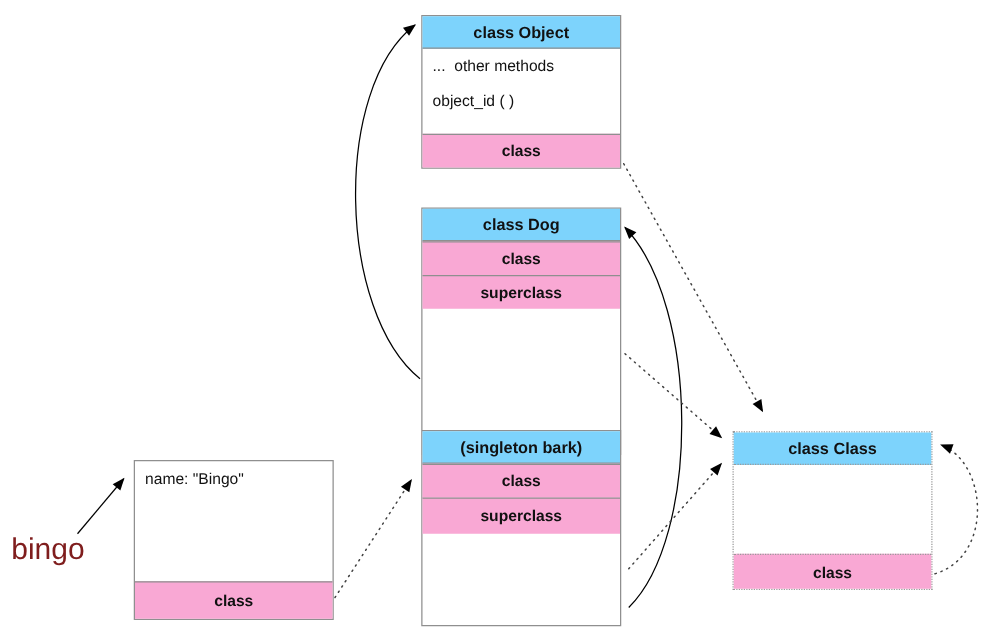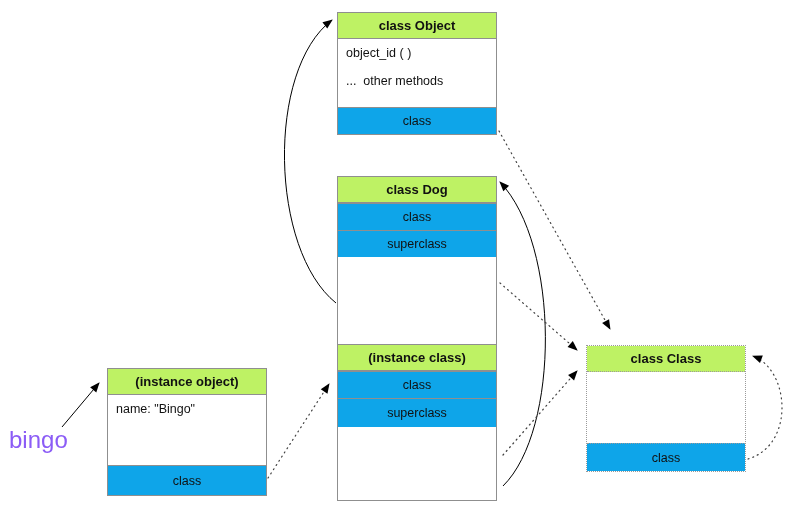--- a/index.html
+++ b/index.html
@@ -6,84 +6,83 @@
   .canvas{
     position:relative;width:798px;height:514px;background:#ffffff;overflow:hidden;
     font-family:"Liberation Sans","DejaVu Sans",sans-serif;color:#111111;
   }
   .uml-box{
     position:absolute;display:flex;flex-direction:column;
     background:#ffffff;border:1px solid #8f8f8f;box-sizing:border-box;
   }
   .uml-box.dotted{border:1px dotted #9a9a9a;}
   .box-header{
-    background:#bef264;border-bottom:1px solid #8f8f8f;
+    background:#7dd3fc;border-bottom:1px solid #8f8f8f;
     font-weight:bold;font-size:13px;text-align:center;
     display:flex;align-items:center;justify-content:center;flex:0 0 25px;
   }
   .uml-box.dotted .box-header{border-bottom:1px dotted #9a9a9a;}
   .box-body{flex:1 1 auto;padding:7px 8px 0 8px;font-size:12.5px;text-align:left;}
   .body-line{margin:0 0 14px 0;white-space:pre;}
   .box-row{
-    background:#0ea5e9;border-top:1px solid #8f8f8f;
+    background:#f9a8d4;border-top:1px solid #8f8f8f;
     font-size:12.5px;text-align:center;
-    display:flex;align-items:center;justify-content:center;flex:0 0 26px;
+    display:flex;align-items:center;justify-content:center;flex:0 0 26px;font-weight:bold;
   }
   .uml-box.dotted .box-row{border-top:1px dotted #9a9a9a;}
   #box-object{left:337px;top:12px;width:160px;height:123px;}
-  #box-dog{left:337px;top:176px;width:160px;height:198px;}
+  #box-dog{left:337px;top:166px;width:160px;height:198px;}
   #box-instance{left:107px;top:368px;width:160px;height:128px;}
   #box-instance .box-row{flex:0 0 29px;}
   #box-singleton{left:337px;top:344px;width:160px;height:157px;}
   #box-singleton .box-row.superclass-row{flex:0 0 28px;}
   #box-class{left:586px;top:345px;width:160px;height:127px;}
   #box-class .box-row{flex:0 0 27px;}
   .bingo-label{
-    position:absolute;left:9px;top:426px;font-size:24px;color:#8b5cf6;
+    position:absolute;left:9px;top:426px;font-size:24px;color:#7f1d1d;
   }
   svg.edges-layer{
     position:absolute;left:0;top:0;width:798px;height:514px;
     pointer-events:none;z-index:5;
   }
   .edge-solid{fill:none;stroke:#000000;stroke-width:1;}
   .edge-dotted{
     fill:none;stroke:#424242;stroke-width:1.2;
     stroke-dasharray:1 4;stroke-linecap:round;
   }
 </style>
 </head>
 <body>
 
 <div class="canvas">
 
   <div class="uml-box" id="box-object">
     <div class="box-header">class Object</div>
     <div class="box-body">
+      <div class="body-line">...  other methods</div>
       <div class="body-line">object_id ( )</div>
-      <div class="body-line">...  other methods</div>
     </div>
     <div class="box-row">class</div>
   </div>
 
   <div class="uml-box" id="box-dog">
     <div class="box-header">class Dog</div>
     <div class="box-row">class</div>
     <div class="box-row superclass-row">superclass</div>
   </div>
 
   <div class="uml-box" id="box-instance">
-    <div class="box-header">(instance object)</div>
     <div class="box-body">
       <div class="body-line">name: "Bingo"</div>
     </div>
     <div class="box-row">class</div>
   </div>
 
   <div class="uml-box" id="box-singleton">
-    <div class="box-header">(instance class)</div>
+    <div class="box-header">(singleton bark)</div>
     <div class="box-row">class</div>
     <div class="box-row superclass-row">superclass</div>
   </div>
 
   <div class="uml-box dotted" id="box-class">
     <div class="box-header">class Class</div>
     <div class="box-body"></div>
     <div class="box-row">class</div>
   </div>
 

